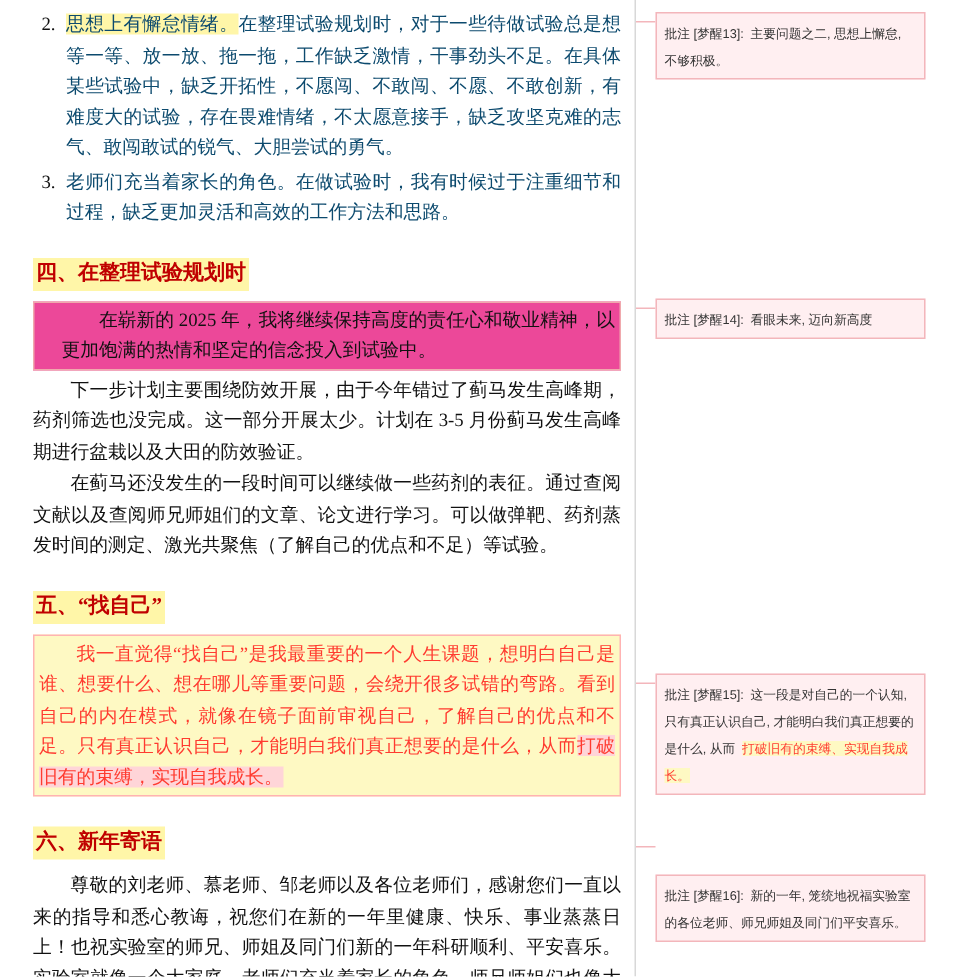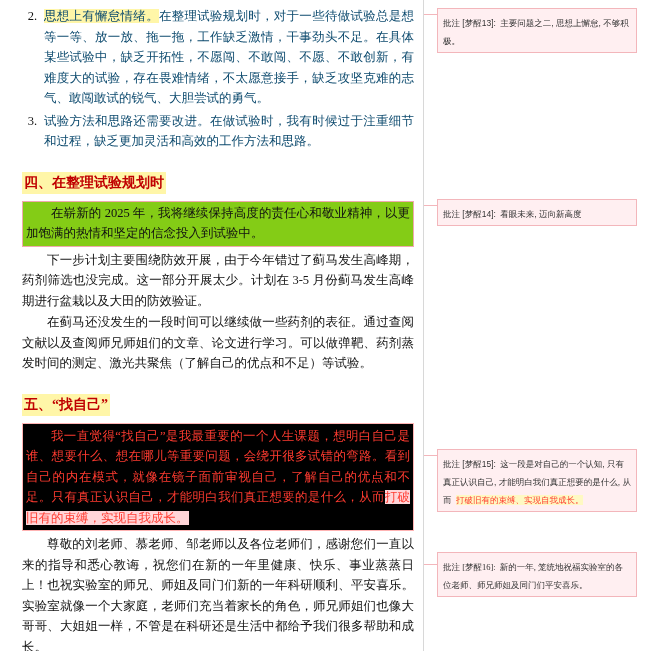--- a/index.html
+++ b/index.html
@@ -94,50 +94,50 @@
     font-size: 12.5px;
     line-height: 20.5px;
     color: #111;
     margin: 0 0 1px 0;
     text-indent: 25px;
     text-align: justify;
     text-justify: inter-ideograph;
   }
   .boxed {
     border: 1px solid #f0a9ad;
-    background: #84cc16;
-    padding: 1px 3px 2px 3px;
+    background: #ec4899;
+    padding: 1px 3px 2px 18px;
     box-sizing: border-box;
     margin-bottom: 3px;
   }
   .boxed p {
     margin: 0;
   }
   .redbox {
     border: 1px solid #ffb3b3;
-    background: #000000;
+    background: #fef9c3;
     padding: 2px 3px;
     box-sizing: border-box;
     margin-bottom: 3px;
   }
   .redbox p {
     margin: 0;
     color: #ff3b30;
     font-size: 12.5px;
     line-height: 20.5px;
     text-indent: 25px;
     text-align: justify;
     text-justify: inter-ideograph;
   }
 
   
   .comment {
     position: absolute;
     left: 13px;
-    width: 200px;
+    width: 180px;
     border: 1px solid #f3b6bb;
     background: #ffeff1;
     box-sizing: border-box;
     padding: 3px 5px 4px 5px;
     font-family: "Liberation Sans", sans-serif;
   }
   .comment .c-head {
     font-size: 8.5px;
     line-height: 12px;
     color: #333;
@@ -174,21 +174,21 @@
     <div class="num-item">
       <div class="num">2.</div>
       <div class="body">
         <span class="hl-yellow">思想上有懈怠情绪。</span><span>在整理试验规划时，对于一些待做试验总是想等一等、放一放、拖一拖，工作缺乏激情，干事劲头不足。在具体某些试验中，缺乏开拓性，不愿闯、不敢闯、不愿、不敢创新，有难度大的试验，存在畏难情绪，不太愿意接手，缺乏攻坚克难的志气、敢闯敢试的锐气、大胆尝试的勇气。</span>
       </div>
     </div>
 
     <div class="num-item">
       <div class="num">3.</div>
       <div class="body">
-        <span>试验方法和思路还需要改进。</span><span>在做试验时，我有时候过于注重细节和过程，缺乏更加灵活和高效的工作方法和思路。</span>
+        <span>老师们充当着家长的角色。</span><span>在做试验时，我有时候过于注重细节和过程，缺乏更加灵活和高效的工作方法和思路。</span>
       </div>
     </div>
 
     <div class="sec-wrap">
       <h2 class="sec hl-yellow">四、在整理试验规划时</h2>
     </div>
 
     <div class="boxed">
       <p class="para">在崭新的 2025 年，我将继续保持高度的责任心和敬业精神，以更加饱满的热情和坚定的信念投入到试验中。</p>
     </div>
@@ -197,20 +197,23 @@
     <p class="para">在蓟马还没发生的一段时间可以继续做一些药剂的表征。通过查阅文献以及查阅师兄师姐们的文章、论文进行学习。可以做弹靶、药剂蒸发时间的测定、激光共聚焦（了解自己的优点和不足）等试验。</p>
 
     <div class="sec-wrap">
       <h2 class="sec hl-yellow">五、“找自己”</h2>
     </div>
 
     <div class="redbox">
       <p><span>我一直觉得“找自己”是我最重要的一个人生课题，想明白自己是谁、想要什么、想在哪儿等重要问题，会绕开很多试错的弯路。看到自己的内在模式，就像在镜子面前审视自己，了解自己的优点和不足。只有真正认识自己，才能明白我们真正想要的是什么，从而</span><span class="hl-pink-strong">打破旧有的束缚，实现自我成长。</span></p>
     </div>
 
+    <div class="sec-wrap">
+      <h2 class="sec hl-yellow">六、新年寄语</h2>
+    </div>
 
     <p class="para">尊敬的刘老师、慕老师、邹老师以及各位老师们，感谢您们一直以来的指导和悉心教诲，祝您们在新的一年里健康、快乐、事业蒸蒸日上！也祝实验室的师兄、师姐及同门们新的一年科研顺利、平安喜乐。实验室就像一个大家庭，老师们充当着家长的角色，师兄师姐们也像大哥哥、大姐姐一样，不管是在科研还是生活中都给予我们很多帮助和成长。</p>
 
   </div>
 
   <div class="margin-col">
 
     <div class="leader" style="left:0px; top:14px; width:13px;"></div>
     <div class="comment" style="top:8px;">
       <span class="c-head">批注 [梦醒13]:</span>
@@ -224,20 +227,20 @@
     </div>
 
     <div class="leader" style="left:0px; top:455px; width:13px;"></div>
     <div class="comment" style="top:449px;">
       <span class="c-head">批注 [梦醒15]:</span>
       <span class="c-text">这一段是对自己的一个认知, 只有真正认识自己, 才能明白我们真正想要的是什么, 从而</span>
       <span class="c-text red c-hl">打破旧有的束缚、实现自我成长。</span>
     </div>
 
     <div class="leader" style="left:0px; top:564px; width:13px;"></div>
-    <div class="comment" style="top:552px;font-family:Liberation Serif, serif;">
+    <div class="comment" style="top:583px;">
       <span class="c-head">批注 [梦醒16]:</span>
       <span class="c-text">新的一年, 笼统地祝福实验室的各位老师、师兄师姐及同门们平安喜乐。</span>
     </div>
 
   </div>
 
 </div>
 
 </body></html>

